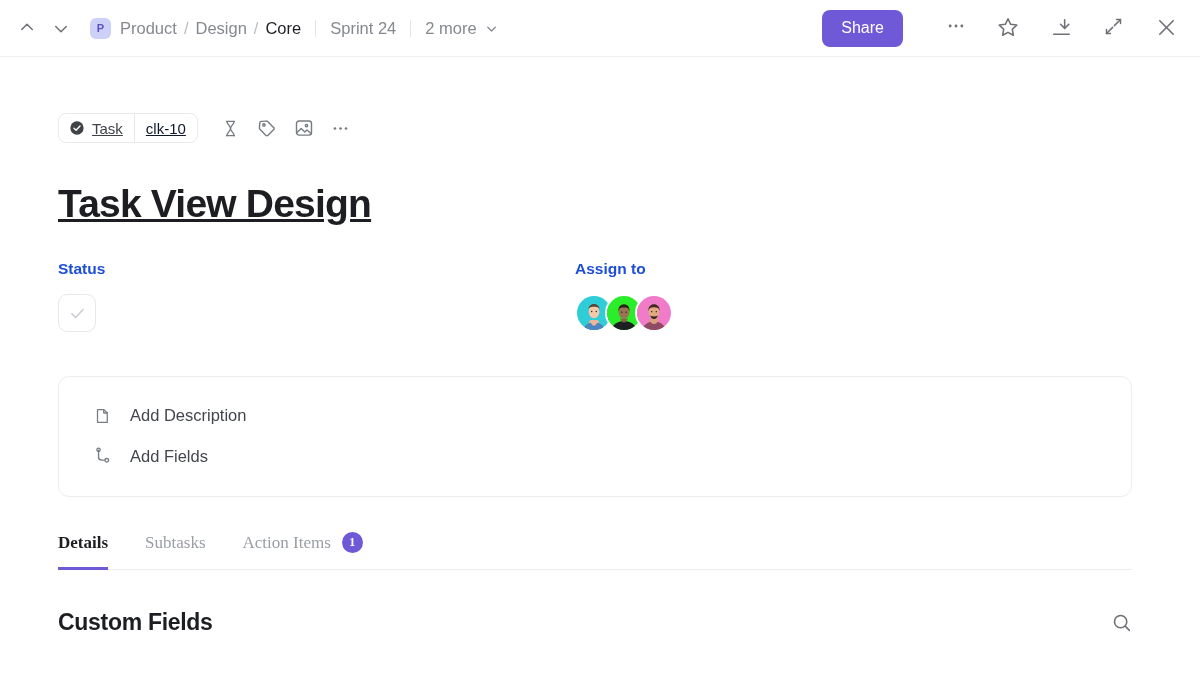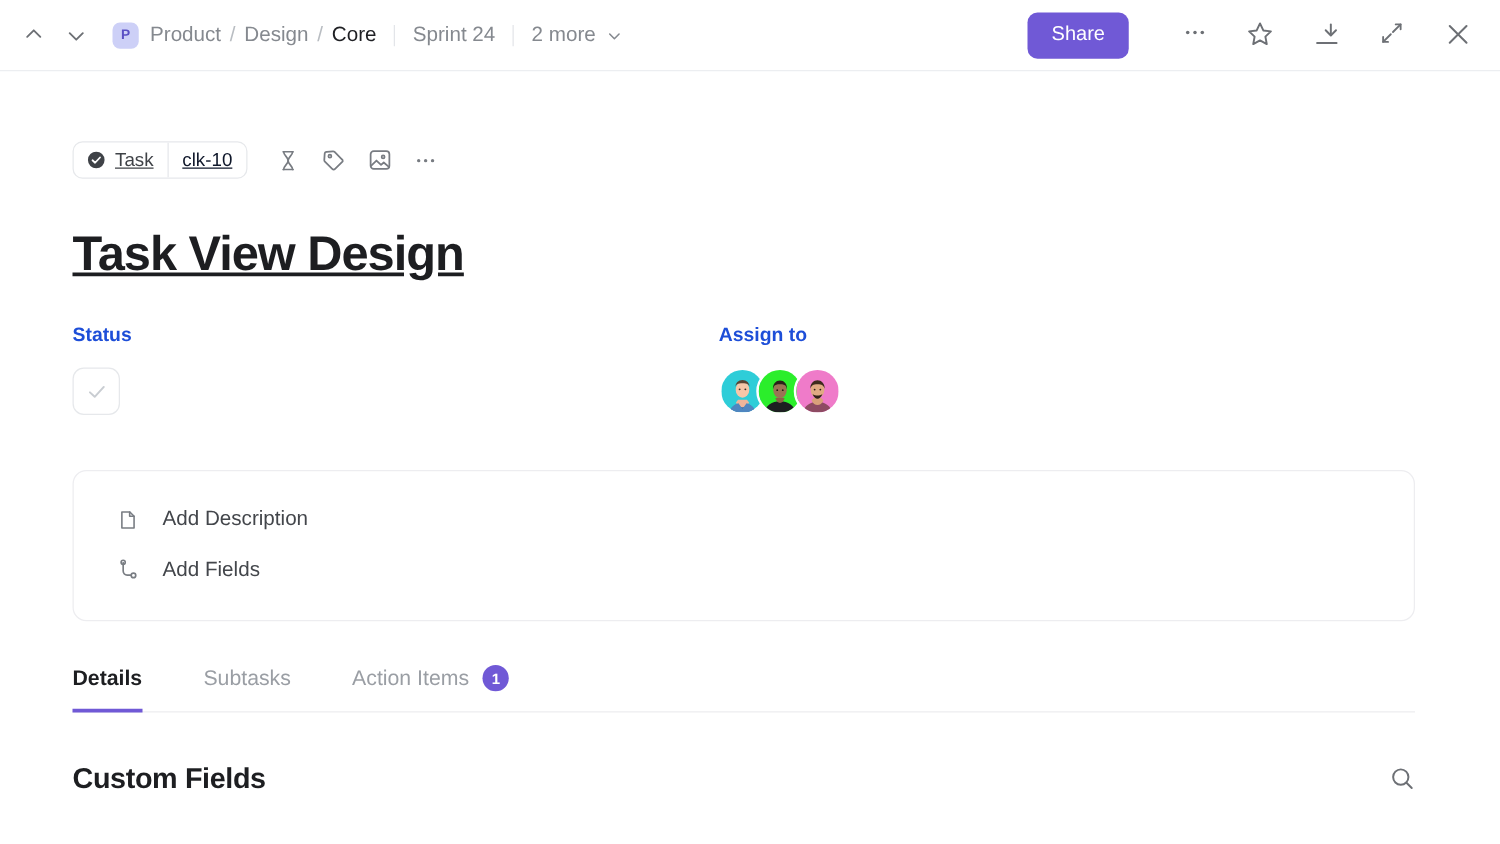--- a/index.html
+++ b/index.html
@@ -343,23 +343,24 @@
   .add-row .lbl {
     font-size: 16.5px;
     color: #43464b;
   }
 
   
   .tabs {
     margin-top: 35px;
     display: flex;
     align-items: flex-end;
-    gap: 12px;
+    gap: 0;
     border-bottom: 1px solid #ededf0;
     position: relative;
+    font-family: Liberation Serif, serif;
   }
   .tab {
     display: flex;
     align-items: center;
     gap: 11px;
     font-size: 17px;
     color: #9a9ea4;
     padding: 0 0 14px 0;
     margin-right: 37px;
     cursor: pointer;

